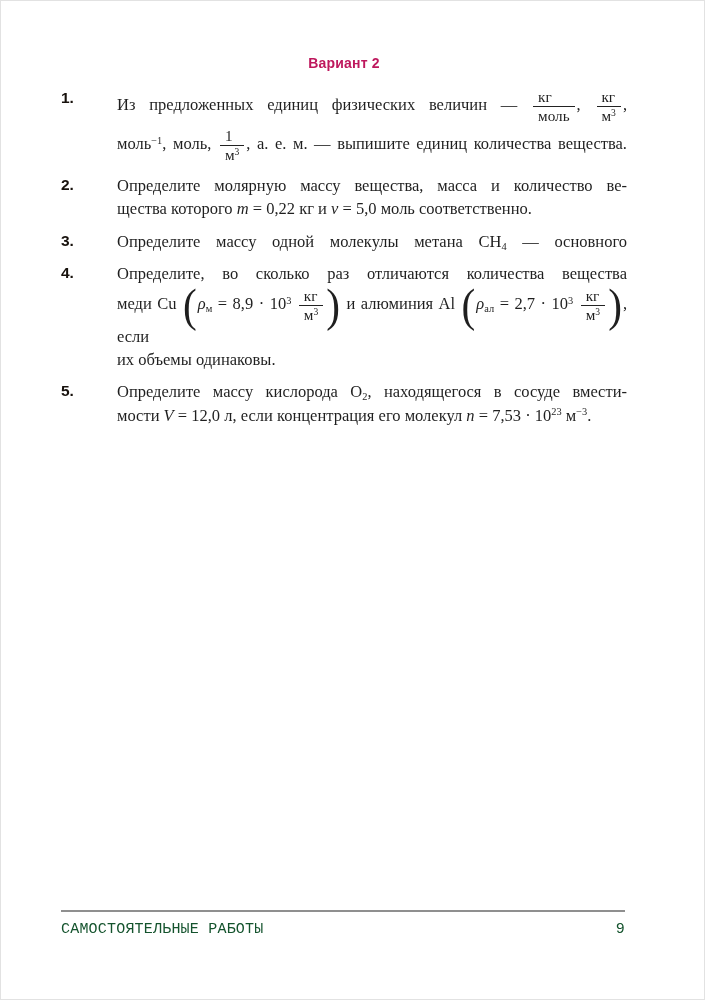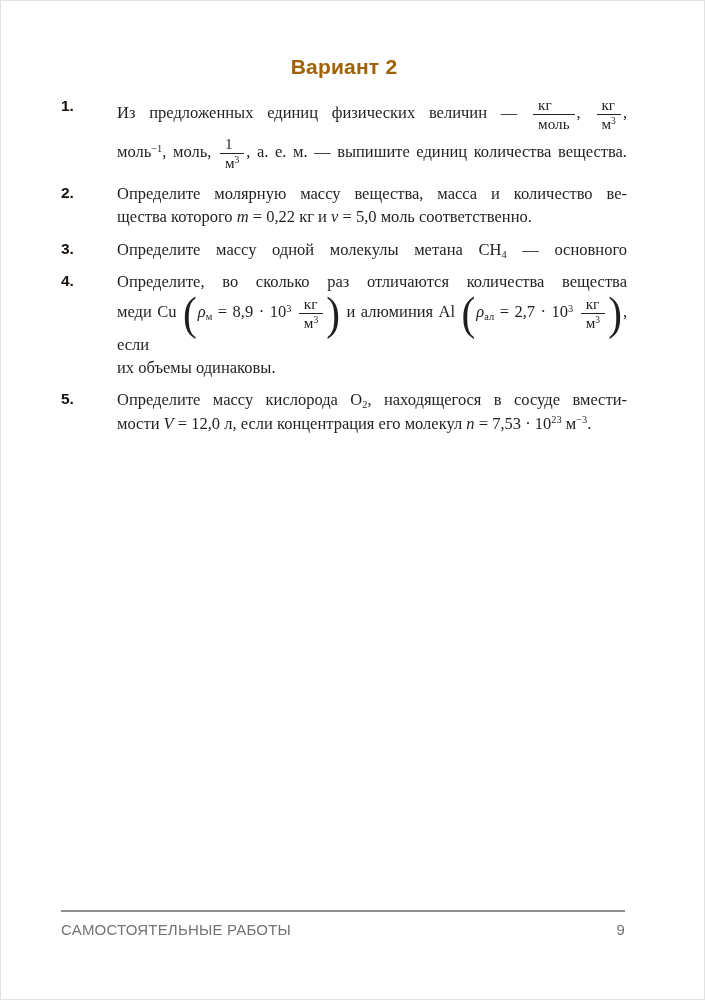--- a/index.html
+++ b/index.html
@@ -3,22 +3,22 @@
 <meta charset="utf-8">
 <style>
   html,body{margin:0;padding:0;}
   body{
     width:705px;height:1000px;position:relative;background:#ffffff;
     font-family:"Liberation Serif",serif;font-size:16.5px;color:#1f1f1f;
     box-sizing:border-box;border:1px solid #e2e2e2;overflow:hidden;
   }
   .content{position:absolute;left:60px;top:54px;width:566px;}
   .page-title{
-    font-family:"Liberation Sans",sans-serif;font-weight:700;font-size:21px;
-    text-align:center;margin:0 0 16px 0;color:#a16207;letter-spacing:0.2px;
+    font-family:"Liberation Sans",sans-serif;font-weight:700;font-size:14px;
+    text-align:center;margin:0 0 16px 0;color:#be185d;letter-spacing:0.2px;
   }
   .problem{display:flex;margin-bottom:9px;}
   .pnum{
     width:31px;flex:none;font-family:"Liberation Sans",sans-serif;
     font-weight:700;font-size:15.5px;padding-top:2px;color:#17110c;
   }
   .pbody{flex:1;min-width:0;margin-left:25px;}
   .line{text-align:justify;line-height:1.42;}
   .line.stretch{text-align-last:justify;}
   .line.plain{text-align:center;text-align-last:left;}
@@ -33,21 +33,21 @@
   .it{font-style:italic;}
   .bigp{
     display:inline-block;font-family:"Liberation Serif",serif;font-size:250%;
     font-weight:400;vertical-align:middle;line-height:0;transform:scaleY(1.12);
     margin:0 1px;color:#1f1f1f;
   }
   .page-footer{
     position:absolute;left:60px;right:79px;top:909px;
     border-top:2px solid #8f8f8f;padding-top:9px;
     display:flex;justify-content:space-between;align-items:baseline;
-    font-family:Liberation Sans, sans-serif;font-size:15px;color:#737373;
+    font-family:Liberation Mono, monospace;font-size:15px;color:#14532d;
     letter-spacing:0.2px;
   }
 </style>
 </head>
 <body>
 
 <div class="content">
 
   <h1 class="page-title">Вариант 2</h1>
 

